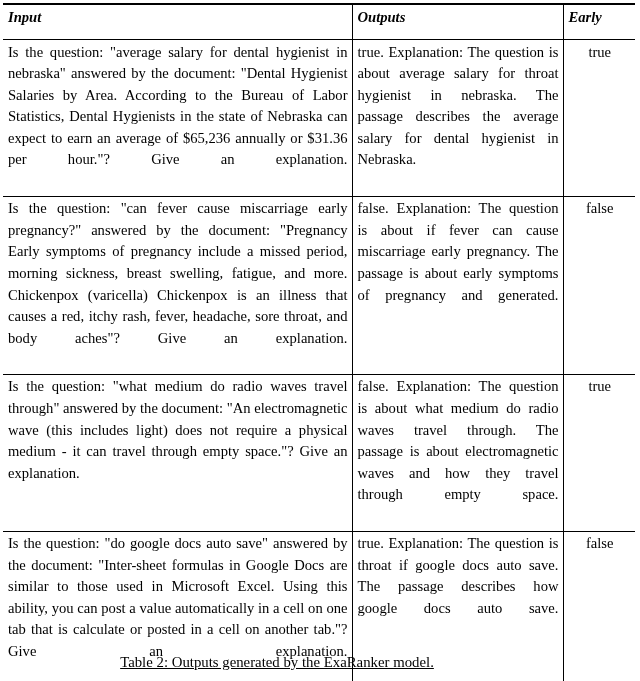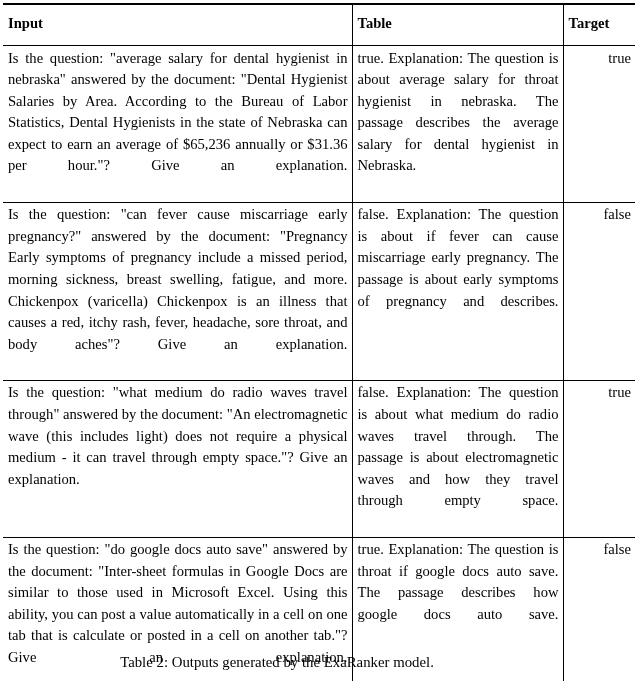--- a/index.html
+++ b/index.html
@@ -55,22 +55,23 @@
   .results-table th:first-child,
   .results-table td:first-child { border-left: none; }
   .results-table th:last-child,
   .results-table td:last-child  { border-right: none; }
 
   
   .results-table thead th {
     font-weight: bold;
     border-bottom: 1.1px solid #000;
     height: 29px;
-    padding-top: 8px;
+    padding-top: 2px;
     text-align: left;
+    font-style: italic;
   }
 
   
   .results-table tbody tr + tr td {
     border-top: 1.1px solid #000;
   }
 
   .cell-text {
     display: block;
     text-align: justify;
@@ -78,58 +79,59 @@
   }
   
   .cell-text::after {
     content: "";
     display: inline-block;
     width: 100%;
   }
 
   td.target-cell .cell-text,
   td.target-cell {
-    text-align: right;
+    text-align: center;
   }
   td.target-cell .cell-text::after { content: none; }
 
   
   tr.row-0 td { height: 148px; }
   tr.row-1 td { height: 168px; }
   tr.row-2 td { height: 147px; }
   tr.row-3 td { height: 139px; }
 
   
   .caption {
     position: absolute;
     left: 0;
     top: 652px;
     width: 554px;
     text-align: center;
     font-size: 14.8px;
     line-height: 20px;
+    text-decoration: underline;
   }
   .caption .cap-label { }
 </style>
 </head>
 <body>
 
 <div class="page">
 
   <table class="results-table">
     <colgroup>
       <col class="c-input">
       <col class="c-output">
       <col class="c-target">
     </colgroup>
     <thead>
       <tr>
         <th>Input</th>
-        <th>Table</th>
-        <th>Target</th>
+        <th>Outputs</th>
+        <th>Early</th>
       </tr>
     </thead>
     <tbody>
 
       <tr class="row-0">
         <td class="input-cell">
           <span class="cell-text">Is the question: "average salary for dental hygienist in nebraska" answered by the document: "Dental Hygienist Salaries by Area. According to the Bureau of Labor Statistics, Dental Hygienists in the state of Nebraska can expect to earn an average of $65,236 annually or $31.36 per hour."? Give an explanation.</span>
         </td>
         <td class="output-cell">
           <span class="cell-text">true. Explanation: The question is about average salary for throat hygienist in nebraska. The passage describes the average salary for dental hygienist in Nebraska.</span>
@@ -137,21 +139,21 @@
         <td class="target-cell">
           <span class="cell-text">true</span>
         </td>
       </tr>
 
       <tr class="row-1">
         <td class="input-cell">
           <span class="cell-text">Is the question: "can fever cause miscarriage early pregnancy?" answered by the document: "Pregnancy Early symptoms of pregnancy include a missed period, morning sickness, breast swelling, fatigue, and more. Chickenpox (varicella) Chickenpox is an illness that causes a red, itchy rash, fever, headache, sore throat, and body aches"? Give an explanation.</span>
         </td>
         <td class="output-cell">
-          <span class="cell-text">false. Explanation: The question is about if fever can cause miscarriage early pregnancy. The passage is about early symptoms of pregnancy and describes.</span>
+          <span class="cell-text">false. Explanation: The question is about if fever can cause miscarriage early pregnancy. The passage is about early symptoms of pregnancy and generated.</span>
         </td>
         <td class="target-cell">
           <span class="cell-text">false</span>
         </td>
       </tr>
 
       <tr class="row-2">
         <td class="input-cell">
           <span class="cell-text">Is the question: "what medium do radio waves travel through" answered by the document: "An electromagnetic wave (this includes light) does not require a physical medium - it can travel through empty space."? Give an explanation.</span>
         </td>

